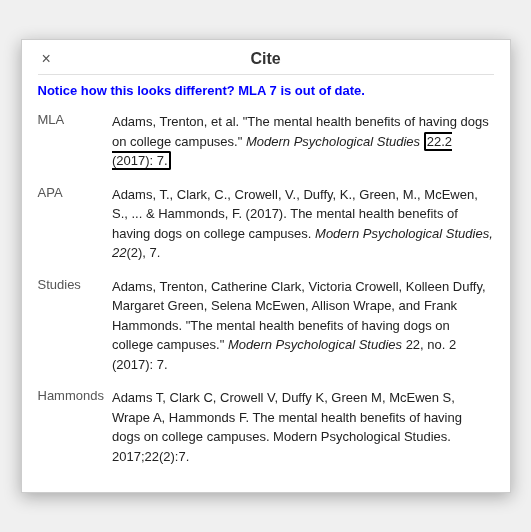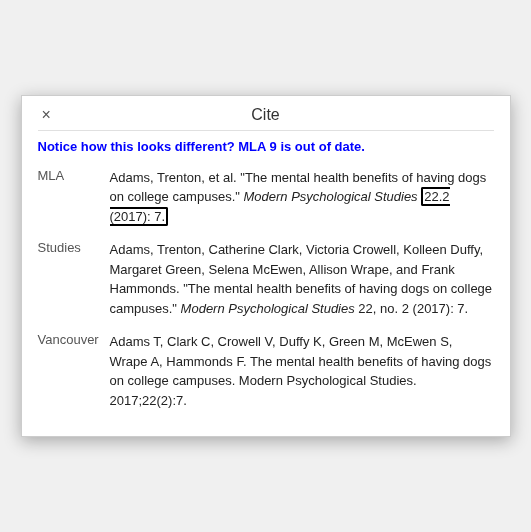--- a/index.html
+++ b/index.html
@@ -38,21 +38,21 @@
       top: 0;
       background: none;
       border: none;
       font-size: 16px;
       cursor: pointer;
       color: #555;
       padding: 0 4px;
     }
     .modal-title {
       font-size: 16px;
-      font-weight: normal;
+      font-weight: bold;
       color: #333;
     }
     .notice {
       color: #0000ff;
       font-weight: bold;
       font-size: 13px;
       margin-bottom: 10px;
     }
     .cite-table {
       width: 100%;
@@ -90,44 +90,50 @@
 </head>
 <body>
 
 <div class="modal">
   <div class="modal-header">
     <button class="close-btn">×</button>
     <span class="modal-title">Cite</span>
   </div>
 
   <div class="notice">
-    Notice how this looks different? MLA 9 is out of date.
+    Notice how this looks different? MLA 7 is out of date.
   </div>
 
   <table class="cite-table">
     <tbody>
 
       <tr>
         <td class="cite-label">MLA</td>
         <td class="cite-content">
           Adams, Trenton, et al. "The mental health benefits of having dogs on college campuses." <em>Modern Psychological Studies</em> <span class="mla-highlight">22.2 (2017): 7.</span>
         </td>
       </tr>
 
+      <tr>
+        <td class="cite-label">APA</td>
+        <td class="cite-content">
+          Adams, T., Clark, C., Crowell, V., Duffy, K., Green, M., McEwen, S., ... &amp; Hammonds, F. (2017). The mental health benefits of having dogs on college campuses. <em>Modern Psychological Studies, 22</em>(2), 7.
+        </td>
+      </tr>
 
       <tr>
         <td class="cite-label">Studies</td>
         <td class="cite-content">
           Adams, Trenton, Catherine Clark, Victoria Crowell, Kolleen Duffy, Margaret Green, Selena McEwen, Allison Wrape, and Frank Hammonds. "The mental health benefits of having dogs on college campuses." <em>Modern Psychological Studies</em> 22, no. 2 (2017): 7.
         </td>
       </tr>
 
 
       <tr>
-        <td class="cite-label">Vancouver</td>
+        <td class="cite-label">Hammonds</td>
         <td class="cite-content">
           Adams T, Clark C, Crowell V, Duffy K, Green M, McEwen S, Wrape A, Hammonds F. The mental health benefits of having dogs on college campuses. Modern Psychological Studies. 2017;22(2):7.
         </td>
       </tr>
     </tbody>
   </table>
 
 </div>
 
 </body></html>

